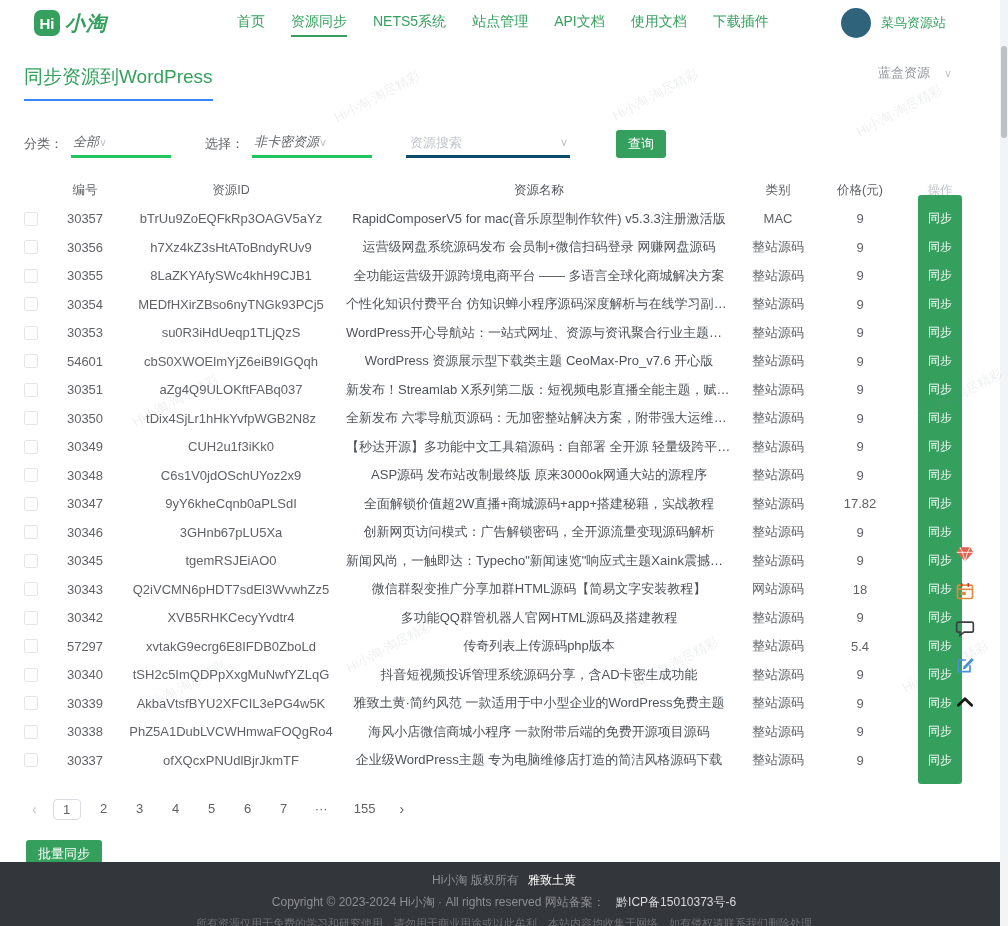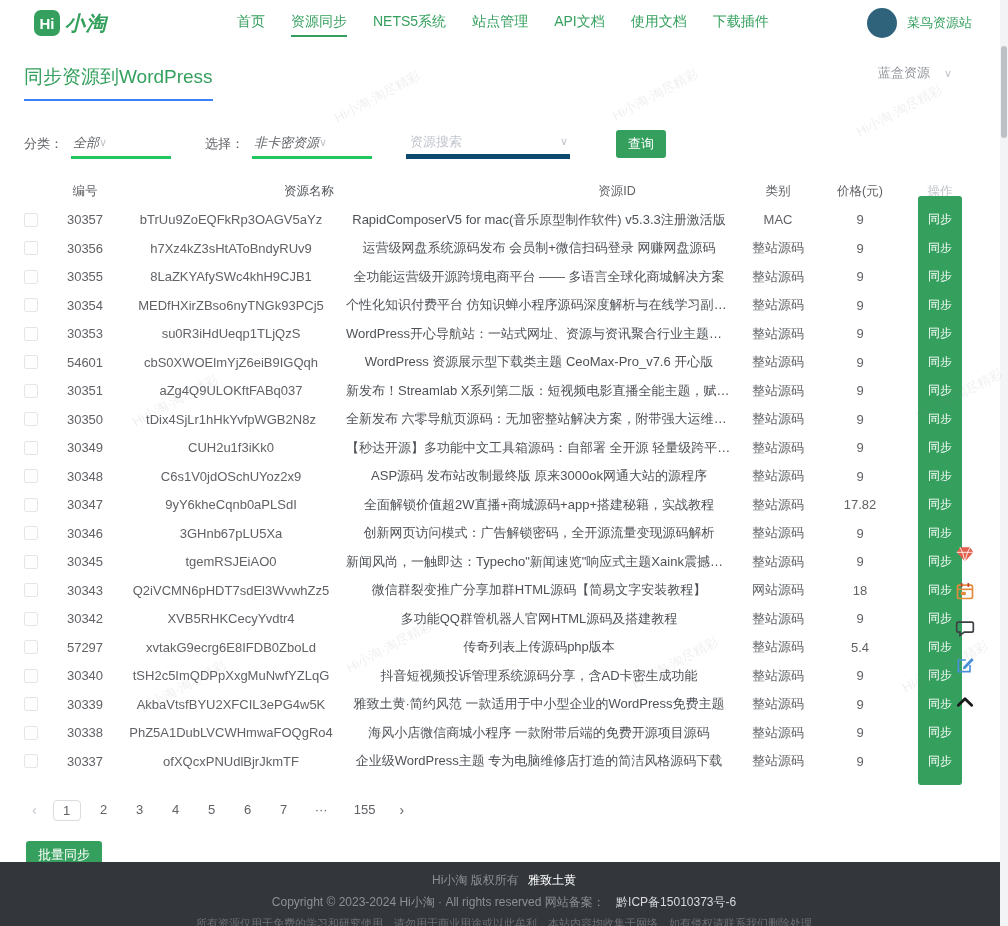--- a/index.html
+++ b/index.html
@@ -12,41 +12,41 @@
 
   
   .topbar{display:flex;align-items:center;height:46px;padding:0 36px 0 34px;background:#fff;}
   .logo{display:flex;align-items:center;gap:5px;}
   .logo-badge{width:26px;height:26px;border-radius:7px;background:#35a05e;color:#fff;
     font-weight:bold;font-size:15px;display:flex;align-items:center;justify-content:center;}
   .logo-text{color:#35a05e;font-weight:bold;font-size:20px;letter-spacing:1px;font-style:italic;}
   .nav{display:flex;gap:26px;margin-left:130px;}
   .nav-item{font-size:14px;color:#35a05e;cursor:pointer;padding:4px 0;}
   .nav-item.active{border-bottom:2px solid #35a05e;}
-  .userbox{margin-left:auto;display:flex;align-items:center;gap:10px;}
+  .userbox{margin-left:auto;display:flex;align-items:center;gap:10px;margin-right:26px;}
   .avatar{width:30px;height:30px;border-radius:50%;background:#2f637c;}
   .username{font-size:13px;color:#35a05e;}
 
   
   .main{padding:10px 24px 0 24px;position:relative;}
   .page-title{display:inline-block;font-size:19px;color:#35a05e;
     padding-bottom:9px;border-bottom:2px solid #3b82f6;margin:8px 0 0 0;font-weight:normal;}
   .source-select{position:absolute;right:56px;top:18px;font-size:13px;color:#909399;
     display:flex;align-items:center;gap:14px;cursor:pointer;}
   .chev{color:#c0c4cc;font-size:11px;}
 
   .filters{display:flex;align-items:center;margin-top:28px;font-size:13px;color:#606266;}
   .filter-label{margin-right:8px;}
   .sel{display:flex;align-items:center;width:96px;
     border-bottom:3px solid #22c55e;padding:4px 2px;color:#606266;cursor:pointer;font-style:italic;}
   .sel.wide{width:116px;}
   .sel .val{font-size:13px;}
   .gap{width:34px;}
   .search-wrap{display:flex;align-items:center;justify-content:space-between;width:160px;
-    border-bottom:5px solid #0c4a6e;padding:4px 2px;margin-right:46px;}
+    border-bottom:3px solid #0c4a6e;padding:4px 2px;margin-right:46px;}
   .search-input{border:none;outline:none;font-size:13px;width:120px;color:#606266;
     font-family:inherit;background:transparent;}
   .search-input::placeholder{color:#c0c4cc;}
   .btn{background:#35a05e;color:#fff;border:none;border-radius:3px;font-size:13px;
     padding:5px 12px;cursor:pointer;font-family:inherit;}
 
   
   .table{margin-top:18px;}
   .tr{display:flex;align-items:center;height:28.5px;font-size:13px;}
   .tr.head{color:#bfc3ca;font-size:12.5px;}
@@ -150,22 +150,22 @@
         <span class="chev">∨</span>
       </span>
       <button class="btn">查询</button>
     </div>
 
     
     <div class="table">
       <div class="tr head">
         <span class="td c-cb"></span>
         <span class="td c-no">编号</span>
+        <span class="td c-rid">资源ID</span>
         <span class="td c-name">资源名称</span>
-        <span class="td c-rid">资源ID</span>
         <span class="td c-cat">类别</span>
         <span class="td c-price">价格(元)</span>
         <span class="td c-op">操作</span>
       </div>
       <div>
 
           <div class="tr">
             <span class="td c-cb">
               <span class="checkbox"></span>
             </span>

